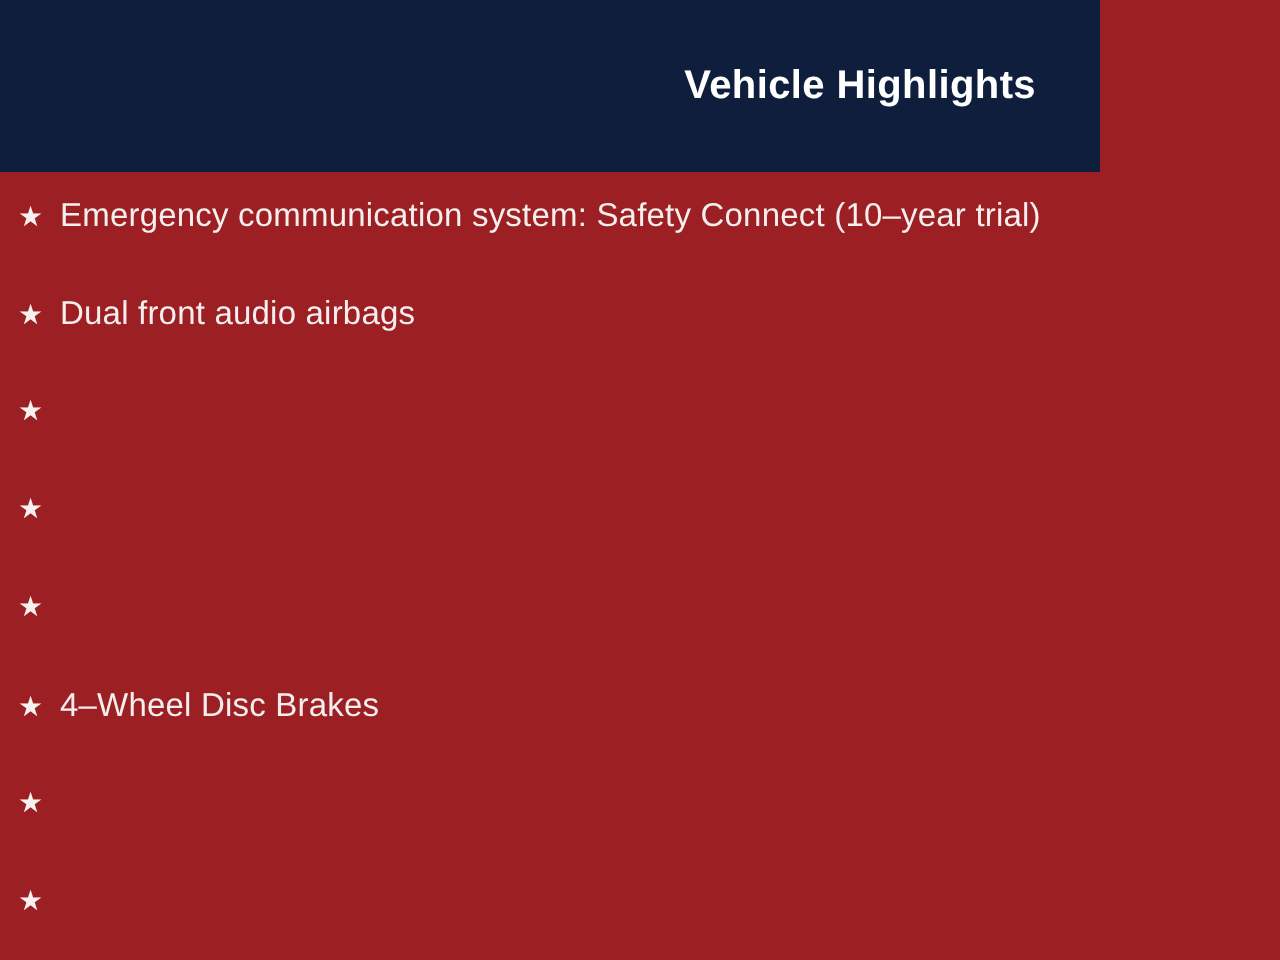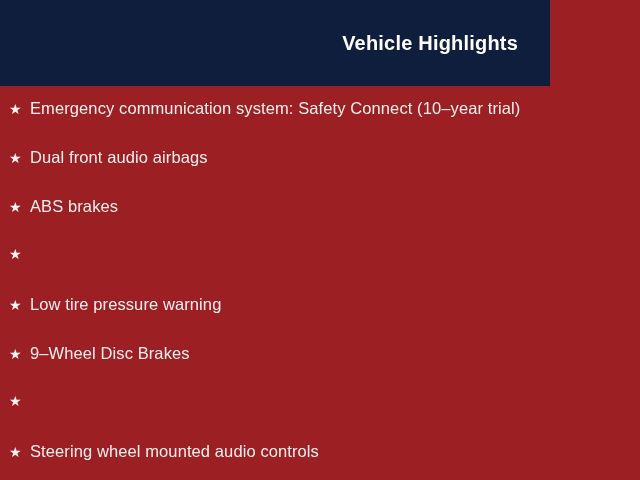--- a/index.html
+++ b/index.html
@@ -102,42 +102,39 @@
         <span class="item-label">Emergency communication system: Safety Connect (10–year trial)</span>
       </li>
 
       <li class="highlight-item">
         <span class="bullet-star">★</span>
         <span class="item-label">Dual front audio airbags</span>
       </li>
 
       <li class="highlight-item">
         <span class="bullet-star">★</span>
-        <span class="item-label">ABS brakes</span>
       </li>
 
       <li class="highlight-item">
         <span class="bullet-star">★</span>
       </li>
 
       <li class="highlight-item">
         <span class="bullet-star">★</span>
-        <span class="item-label">Low tire pressure warning</span>
       </li>
 
       <li class="highlight-item">
         <span class="bullet-star">★</span>
-        <span class="item-label">9–Wheel Disc Brakes</span>
+        <span class="item-label">4–Wheel Disc Brakes</span>
       </li>
 
       <li class="highlight-item">
         <span class="bullet-star">★</span>
       </li>
 
       <li class="highlight-item">
         <span class="bullet-star">★</span>
-        <span class="item-label">Steering wheel mounted audio controls</span>
       </li>
 
     </ul>
   </div>
 
 </div>
 
 </body></html>

